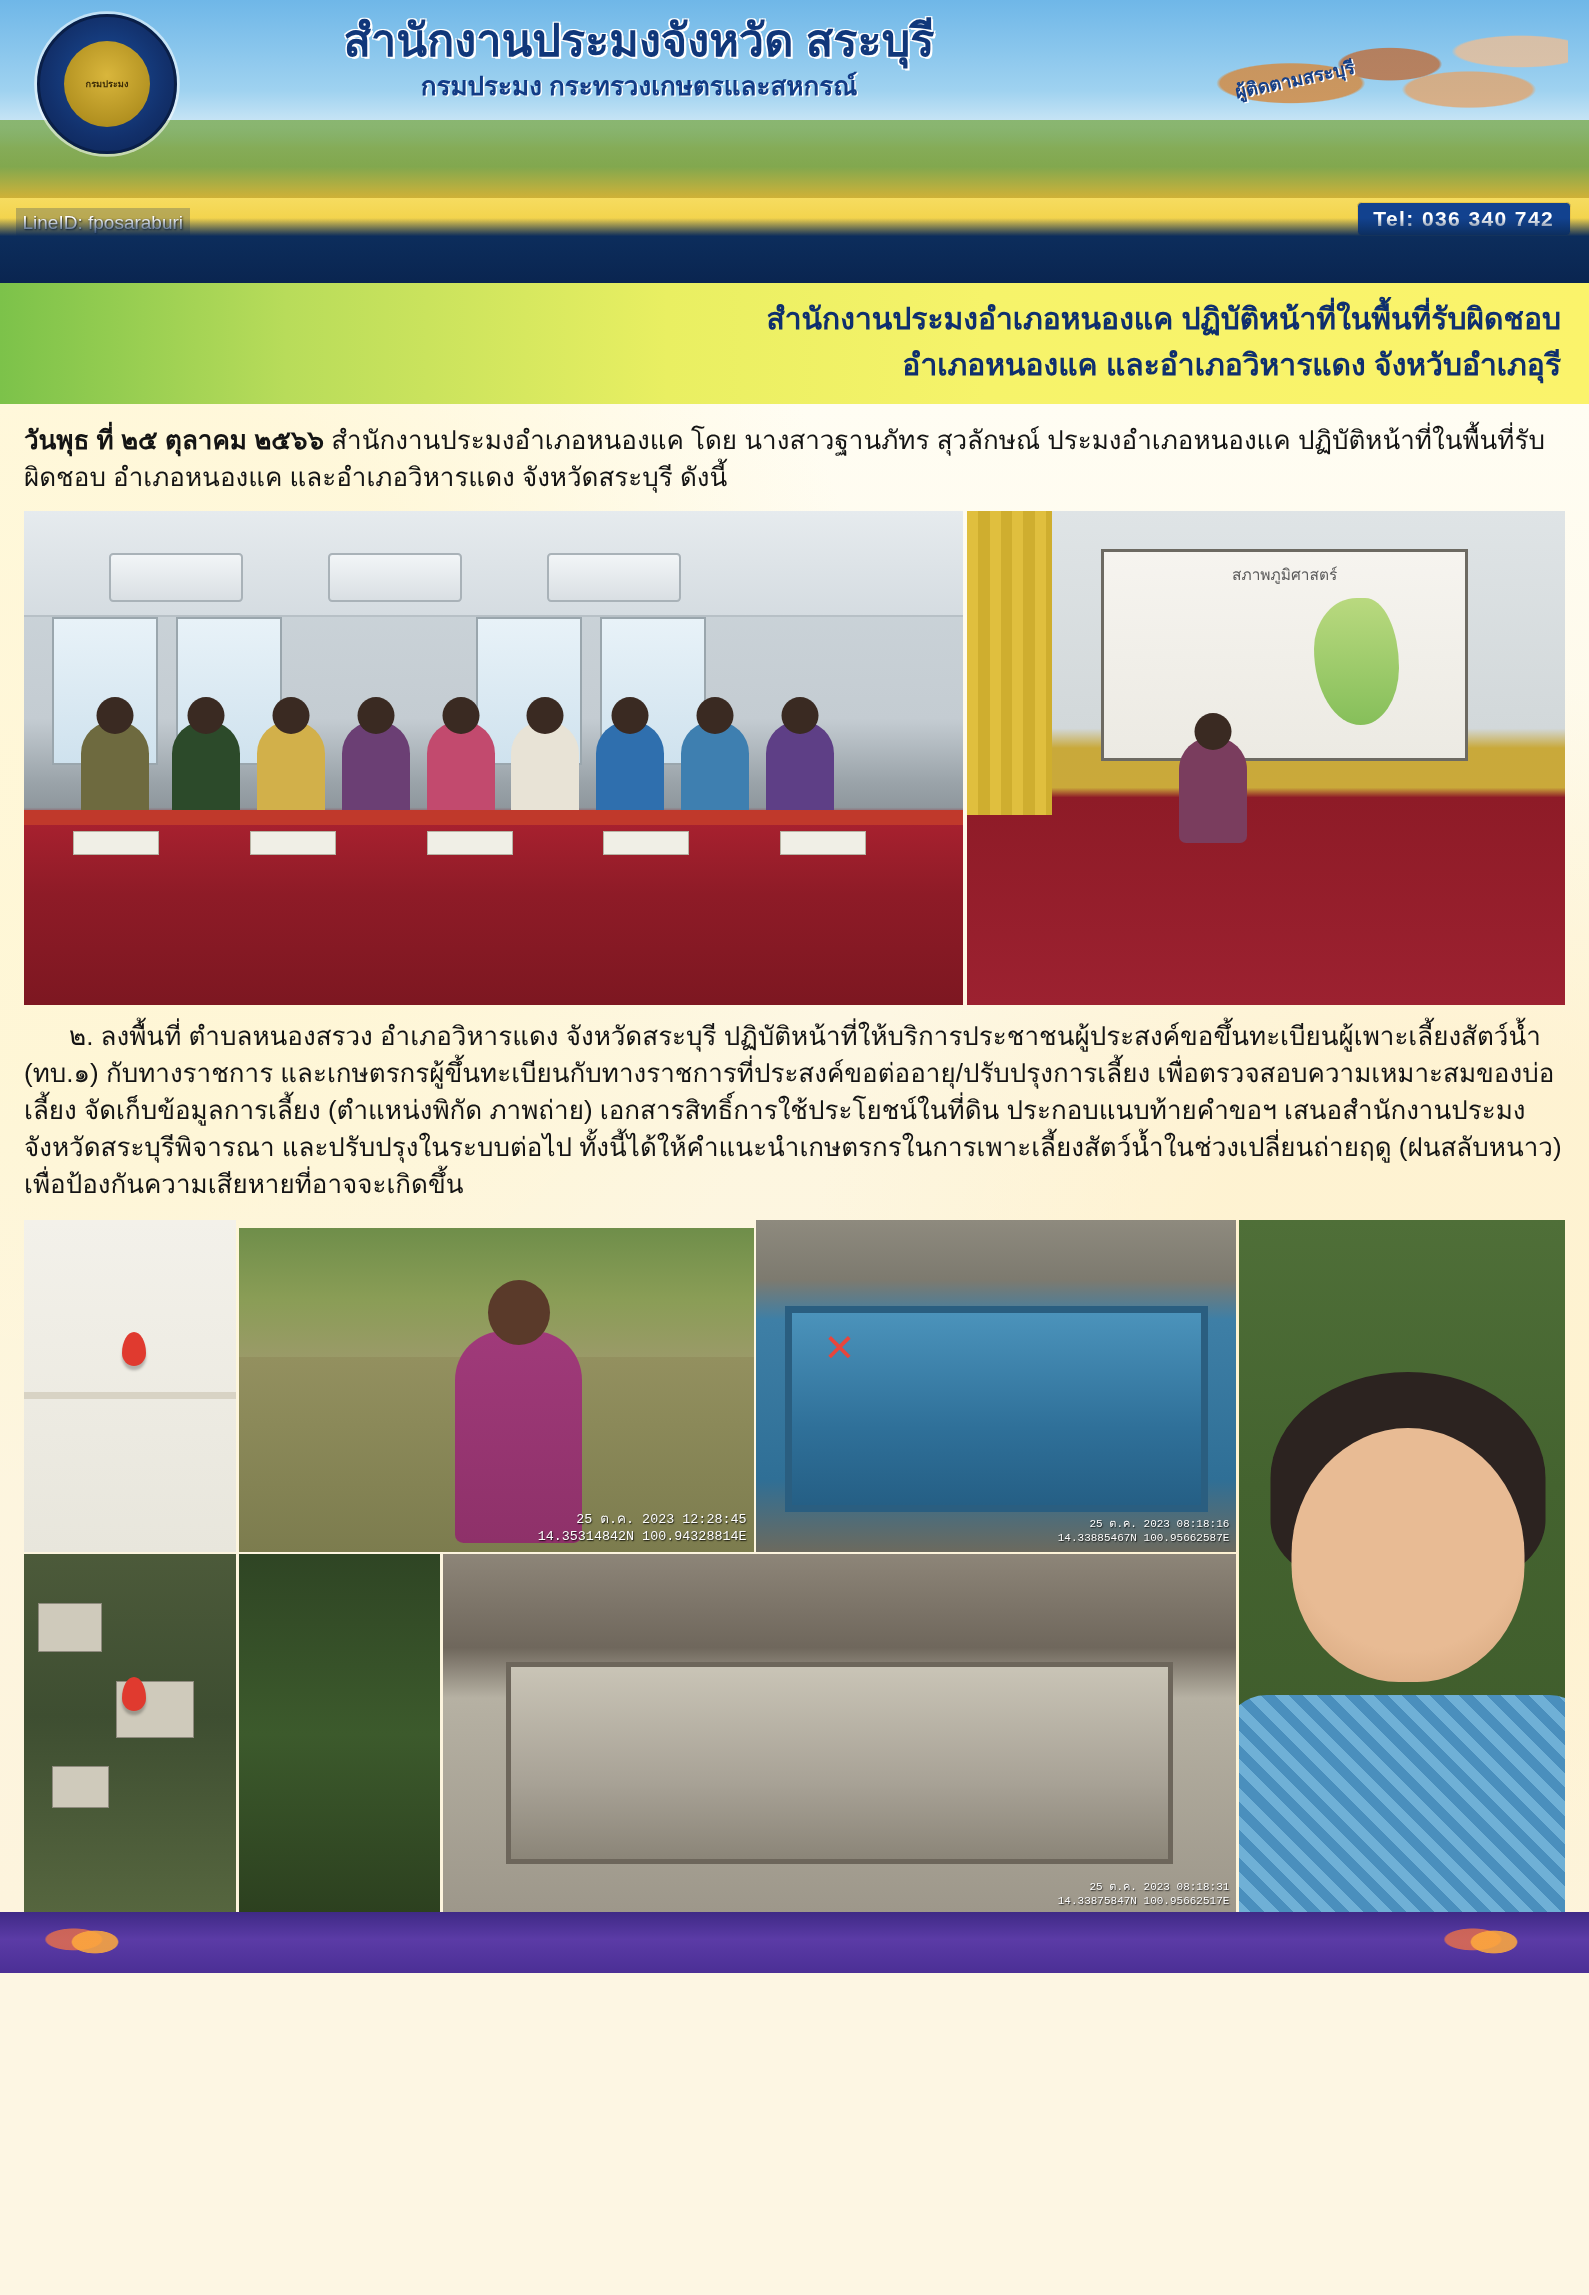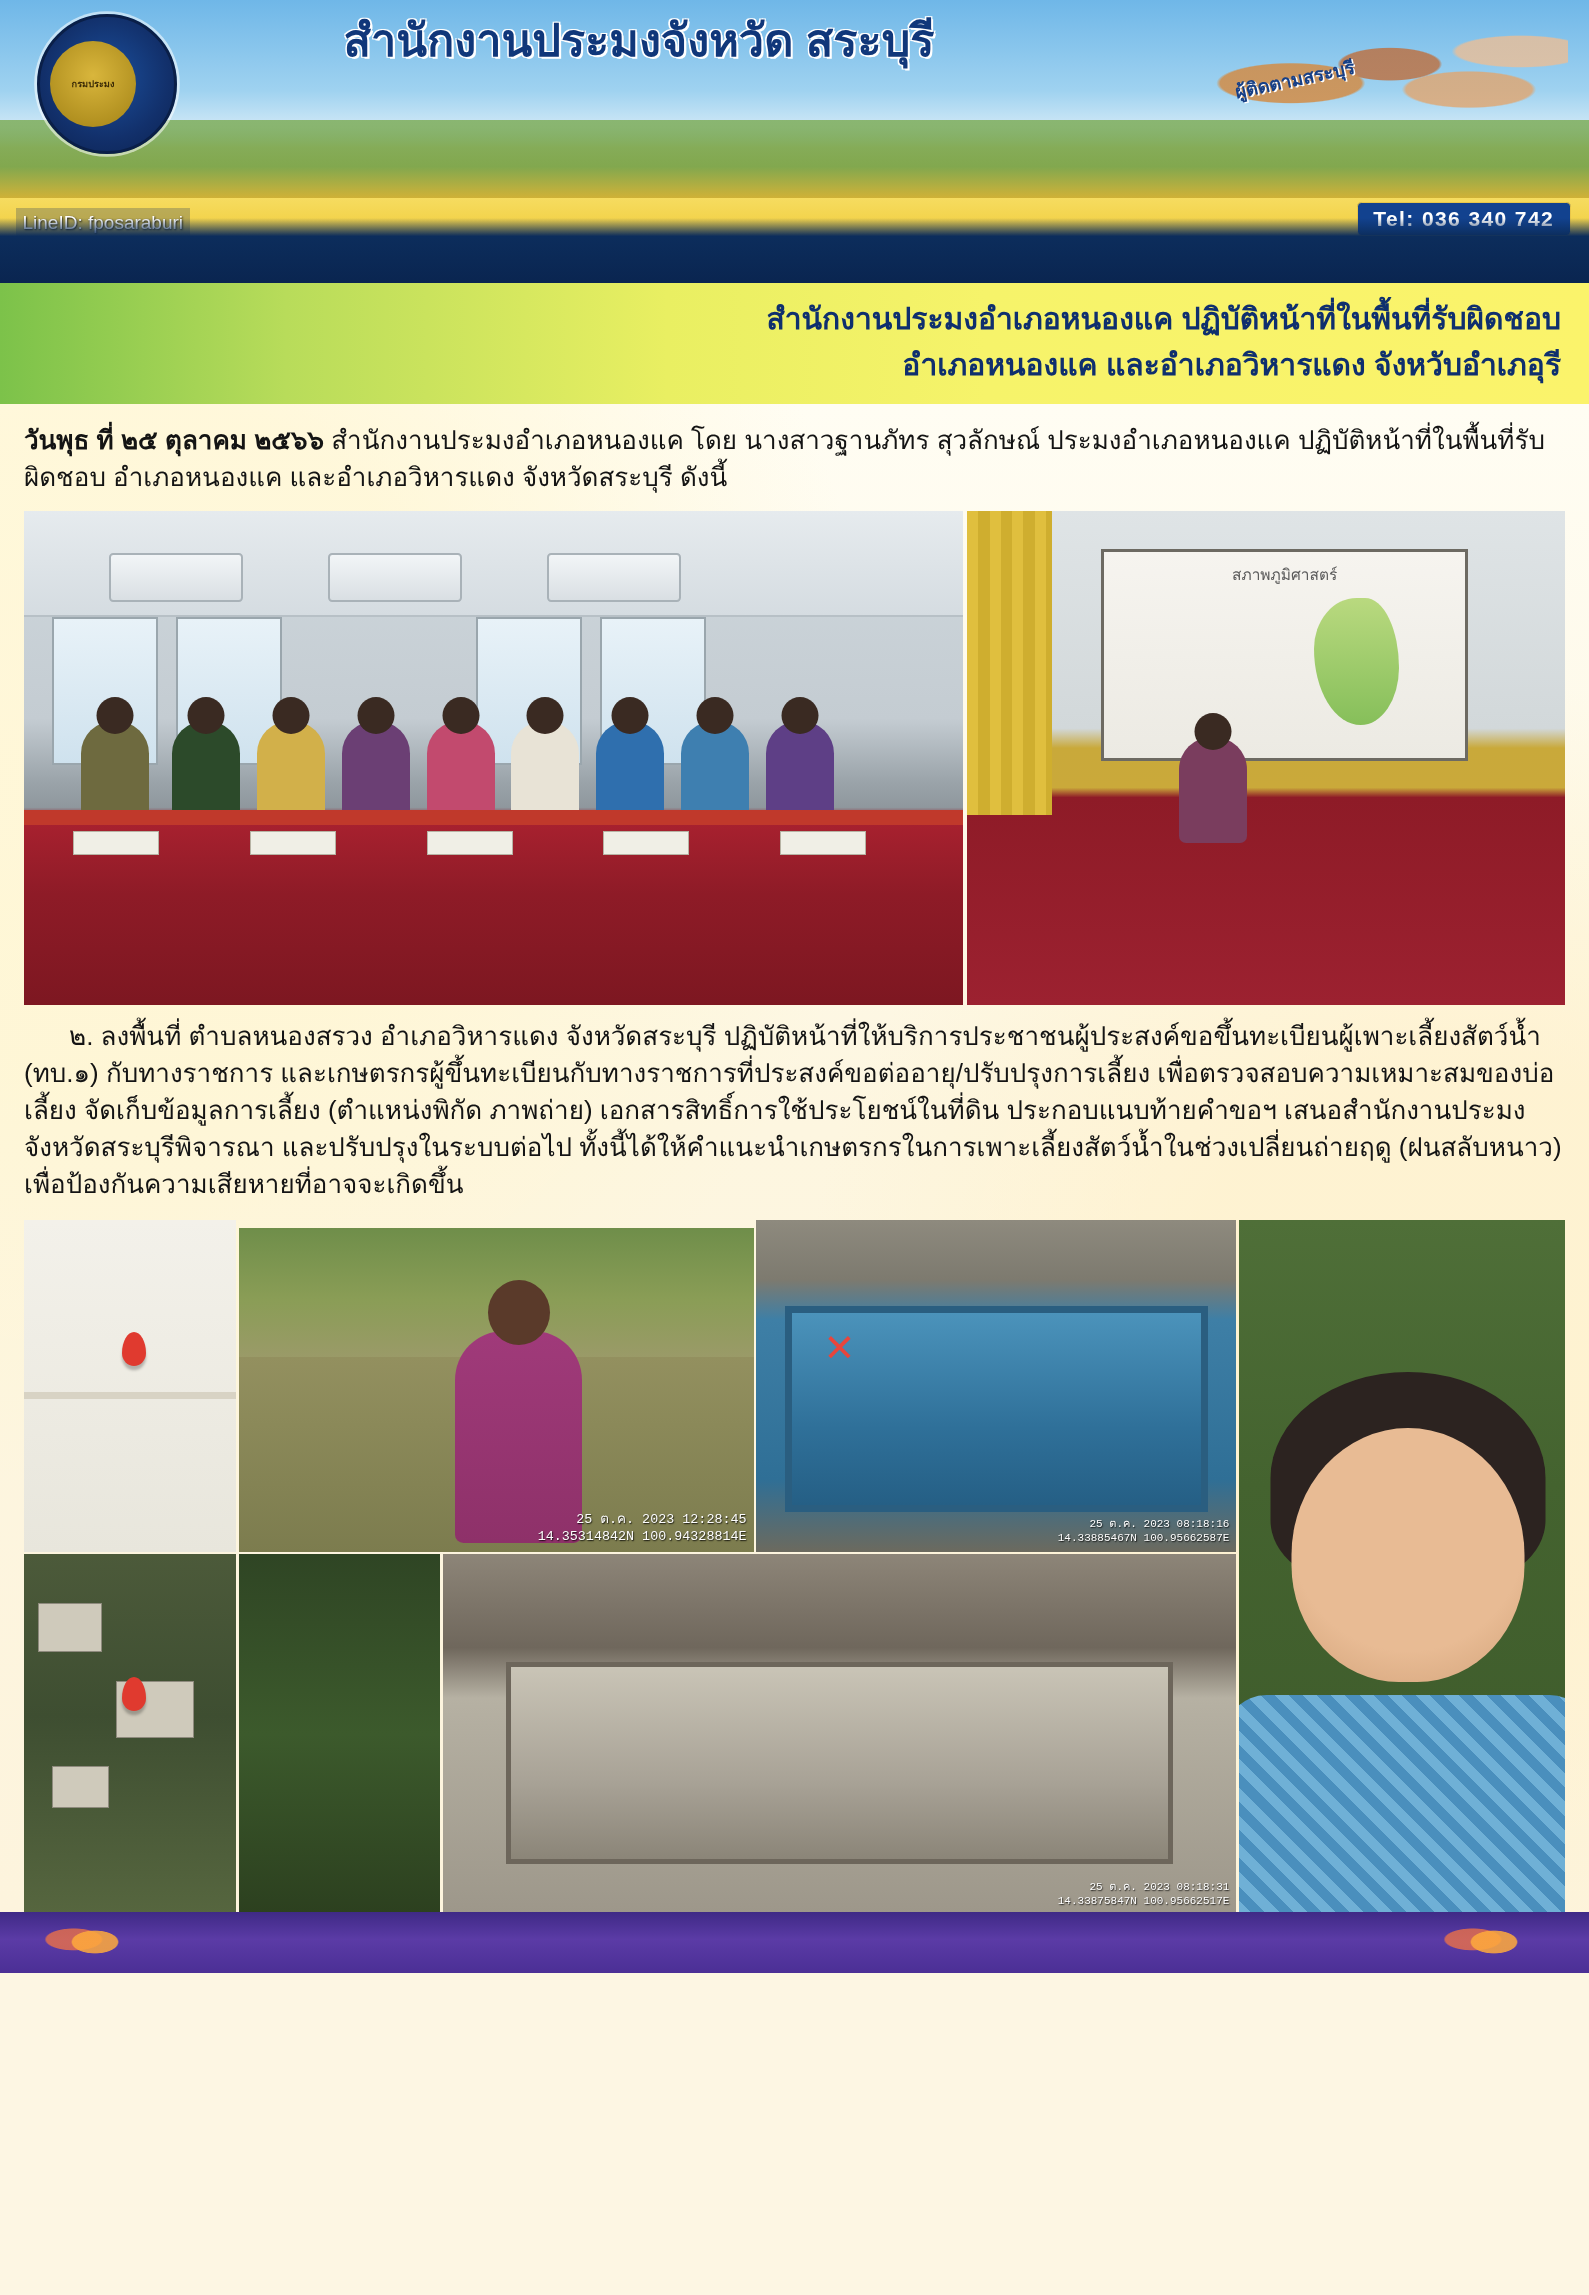--- a/index.html
+++ b/index.html
@@ -49,21 +49,21 @@
     opacity: 0.85;
   }
   .logo-seal {
     position: absolute;
     left: 37px; top: 14px;
     width: 140px; height: 140px;
     border-radius: 50%;
     background: radial-gradient(circle at 50% 45%, #1b4f9c 0%, #12306b 62%, #0c2250 100%);
     border: 3.5px solid #0a1f48;
     box-shadow: 0 0 0 2.8px rgba(255,255,255,0.55);
-    display: flex; align-items: center; justify-content: flex-start;
+    display: flex; align-items: center; justify-content: center;
     color: #e8c64a;
     font-size: 10.6px; text-align: center; line-height: 1.15;
     padding: 10px;
     overflow: hidden;
   }
   .logo-seal .seal-inner {
     width: 86px; height: 86px; border-radius: 50%;
     background: radial-gradient(circle at 50% 40%, #d9b63c 0%, #b08f1f 75%, #8d6f12 100%);
     display: flex; align-items: center; justify-content: center;
     color: #3a2a06; font-size: 9.2px; font-weight: bold;
@@ -402,20 +402,21 @@
     <div class="header-hill"></div>
 
     <div class="logo-seal">
       <div class="seal-inner">
         <span>กรมประมง</span>
       </div>
     </div>
 
     <div class="banner-title">
       <div class="l2">สำนักงานประมงจังหวัด สระบุรี</div>
+      <div class="l3">กรมประมง กระทรวงเกษตรและสหกรณ์</div>
     </div>
 
     <div class="fish-art"></div>
     <div class="fish-label">ผู้ติดตามสระบุรี</div>
 
     <div class="contact-box">
       <div class="ln">LineID: fposaraburi</div><br>
       <div class="ln">Email: fpo.saraburi1@gmail.com</div>
     </div>
 

